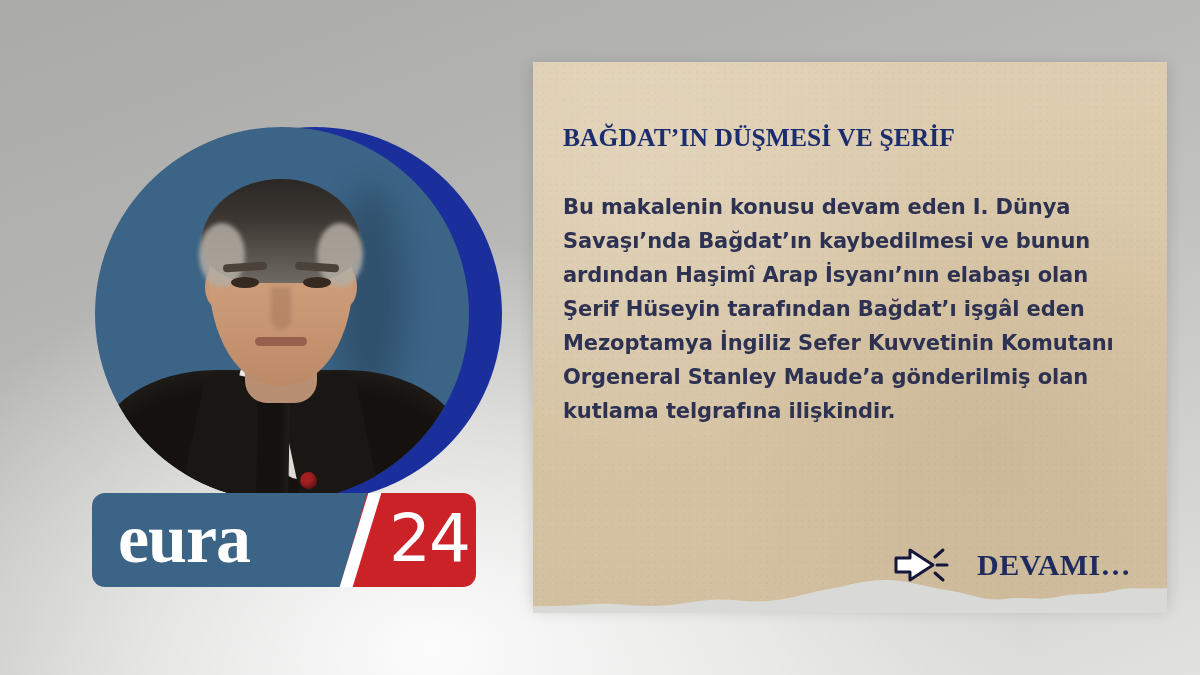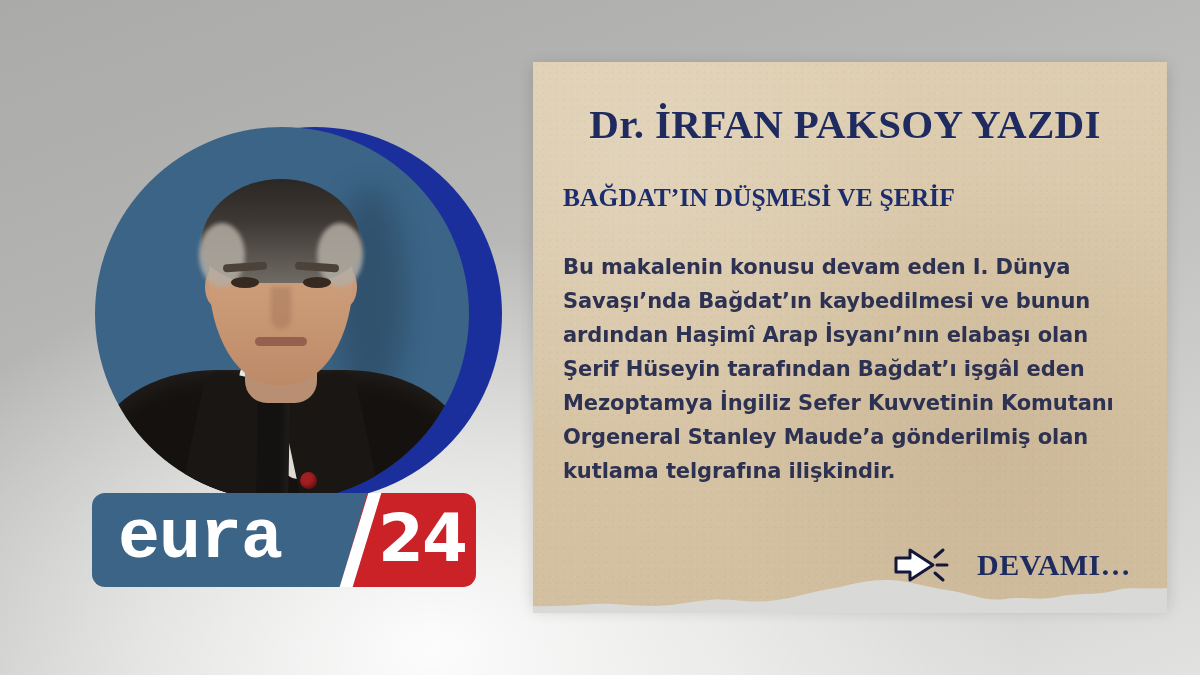--- a/index.html
+++ b/index.html
@@ -299,30 +299,30 @@
   .logo-word {
     position: absolute;
     left: 26px;
     top: 50%;
     transform: translateY(-52%);
     color: #ffffff;
     font-size: 70px;
     font-weight: 700;
     letter-spacing: -1px;
     line-height: 1;
-    font-family: Liberation Mono, monospace;
+    font-family: Liberation Serif, serif;
   }
   .logo-num {
     position: absolute;
-    left: 286px;
+    left: 297px;
     top: 50%;
     transform: translateY(-52%);
     color: #ffffff;
     font-size: 66px;
-    font-weight: 700;
+    font-weight: 400;
     line-height: 1;
     letter-spacing: -2px;
     font-family: "DejaVu Sans", sans-serif;
   }
 
   
   #paper {
     position: absolute;
     left: 533px;
     top: 62px;
@@ -458,21 +458,20 @@
       <div class="logo-red"></div>
       <div class="logo-slash"></div>
       <div class="logo-word">eura</div>
       <div class="logo-num">24</div>
     </div>
   </div>
 
   <div id="paper">
     <div class="paper-inner">
 
-      <h1 id="title">Dr. İRFAN PAKSOY YAZDI</h1>
 
       <h2 id="subtitle"><span>BAĞDAT’IN DÜŞMESİ VE ŞERİF</span><br></h2>
 
       <p id="body-text"><span>Bu makalenin konusu devam eden I. Dünya</span><br><span>Savaşı’nda Bağdat’ın kaybedilmesi ve bunun</span><br><span>ardından Haşimî Arap İsyanı’nın elabaşı olan</span><br><span>Şerif Hüseyin tarafından Bağdat’ı işgâl eden</span><br><span>Mezoptamya İngiliz Sefer Kuvvetinin Komutanı</span><br><span>Orgeneral Stanley Maude’a gönderilmiş olan</span><br><span>kutlama telgrafına ilişkindir.</span></p>
     </div>
 
     <div id="more-row">
       <span>
         <svg class="cursor-icon" width="56" height="40" viewBox="0 0 56 40" aria-hidden="true">
           <path d="M3 13 L17 13 L17 5 L40 20 L17 35 L17 27 L3 27 Z" fill="#ffffff" stroke="#15173a" stroke-width="3" stroke-linejoin="round"></path>

